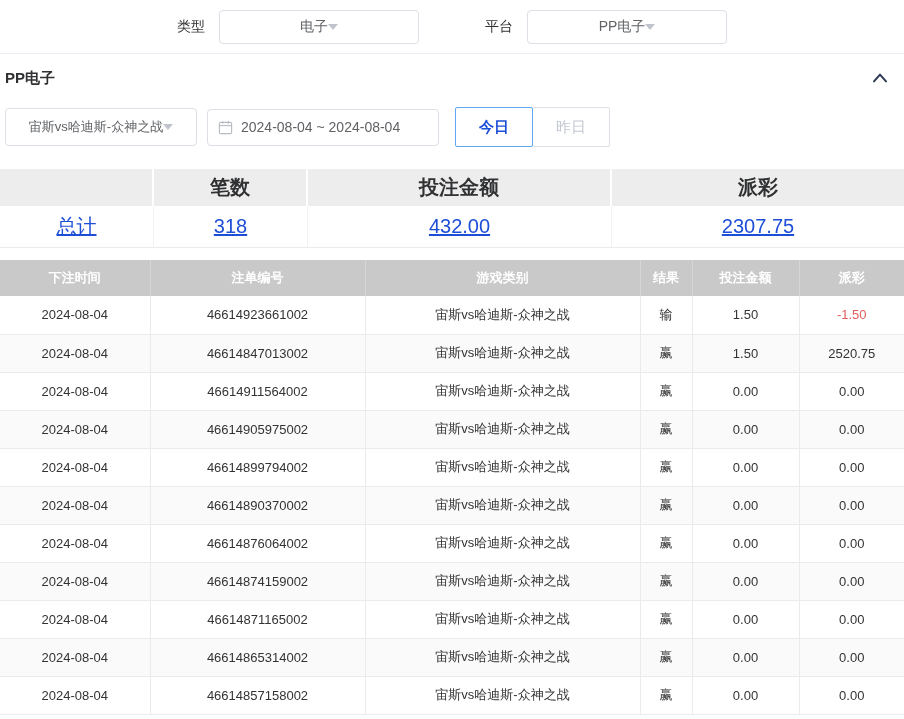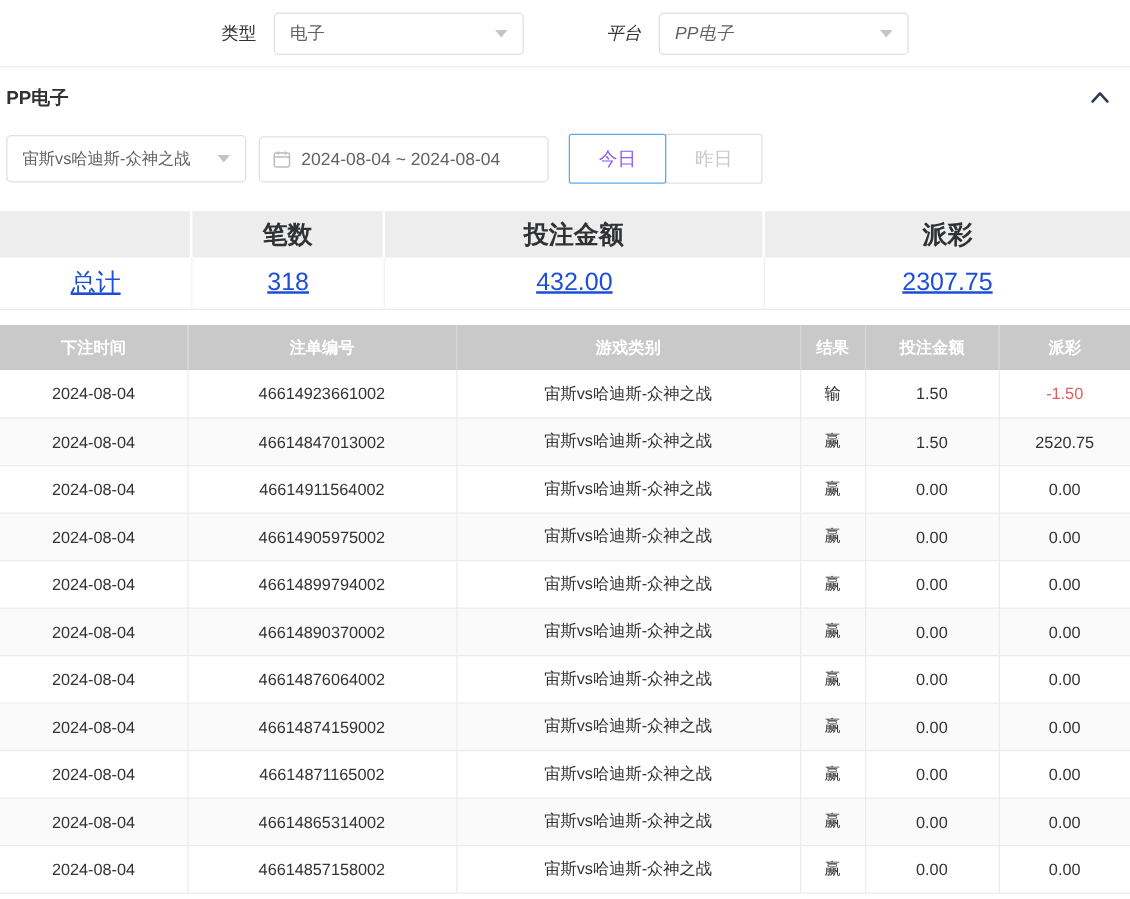--- a/index.html
+++ b/index.html
@@ -2,24 +2,24 @@
 <html><head>
 <meta charset="utf-8">
 <style>
   * { box-sizing: border-box; margin: 0; padding: 0; }
   html, body { width: 904px; height: 719px; overflow: hidden; background: #ffffff; }
   body { font-family: "Liberation Sans", "DejaVu Sans", sans-serif; color: #333; }
 
   
   .top-bar { display: flex; justify-content: center; align-items: center; gap: 14px; padding-top: 8px; height: 46px; }
   .top-bar .group { display: flex; align-items: center; gap: 14px; }
-  .top-bar .group + .group { margin-left: 52px; font-style: italic; }
+  .top-bar .group + .group { margin-left: 52px; }
   .lbl { font-size: 14px; color: #333; }
   .select { width: 200px; height: 34px; border: 1px solid #dcdfe6; border-radius: 4px;
-            display: flex; align-items: center; justify-content: space-between;
+            display: flex; align-items: center; justify-content: center;
             padding: 0 12px; font-size: 14px; color: #606266; background: #fff; cursor: pointer; }
   .caret { width: 0; height: 0; border-left: 5px solid transparent; border-right: 5px solid transparent;
            border-top: 6px solid #c0c4cc; flex: 0 0 auto; }
 
   .divider { border-bottom: 1px solid #ebeef5; margin-top: 7px; }
 
   
   .section-header { display: flex; justify-content: space-between; align-items: center;
                     margin-top: 13px; padding: 0 16px 0 5px; height: 22px; }
   .section-title { font-size: 15px; font-weight: bold; color: #303133; }
@@ -29,21 +29,21 @@
   .filter-row { display: flex; align-items: center; margin: 18px 0 0 5px; height: 40px; }
   .game-select { width: 192px; height: 38px; font-size: 13px; }
   .date-input { width: 232px; height: 37px; border: 1px solid #dcdfe6; border-radius: 4px;
                 display: flex; align-items: center; gap: 8px; padding: 0 10px; margin-left: 10px;
                 font-size: 14px; color: #606266; cursor: pointer; background: #fff; }
   .btn-group { display: flex; margin-left: 16px; }
   .qbtn { width: 78px; height: 40px; background: #fff; border: 1px solid #dcdfe6;
           font-size: 15px; color: #c3c8d2; cursor: pointer; margin-left: -1px;
           font-family: inherit; border-radius: 2px; }
   .qbtn:first-child { margin-left: 0; }
-  .qbtn.active { border-color: #5ea8f3; color: #8b5cf6; position: relative; z-index: 1; }
+  .qbtn.active { border-color: #5ea8f3; color: #1d4ed8; position: relative; z-index: 1; font-weight: bold; }
   .query-btn { width: 78px; height: 40px; margin-left: 12px; background: #64a8f0; color: #fff;
                border: none; border-radius: 4px; font-size: 15px; cursor: pointer; font-family: inherit; }
 
   
   .summary { margin-top: 22px; width: 904px; font-size: 20px; }
   .summary .srow { display: grid; grid-template-columns: 154px 154px 304px 292px; }
   .summary .shead .scell { background: #ededed; height: 37px; font-weight: 600; color: #303133;
                            display: flex; align-items: center; justify-content: center;
                            border-right: 2px solid #fff; }
   .summary .shead .scell:last-child { border-right: none; }

